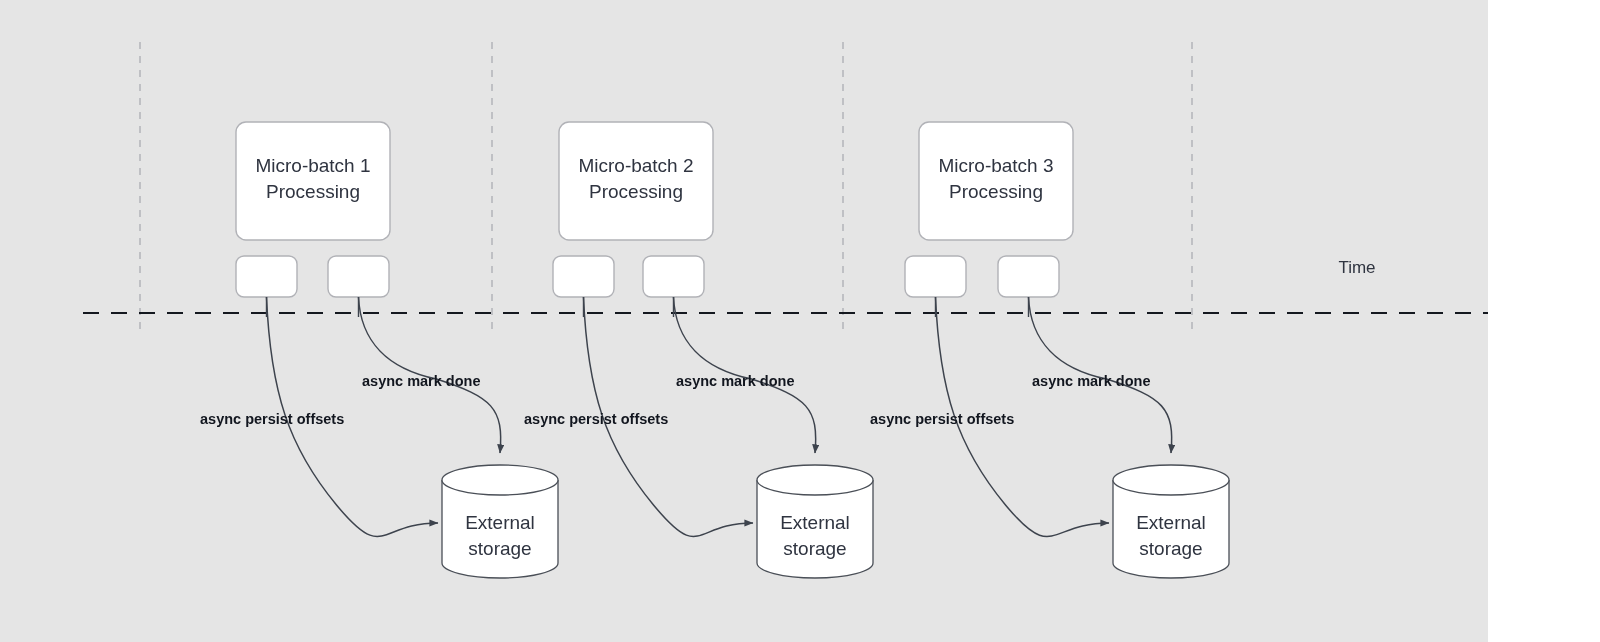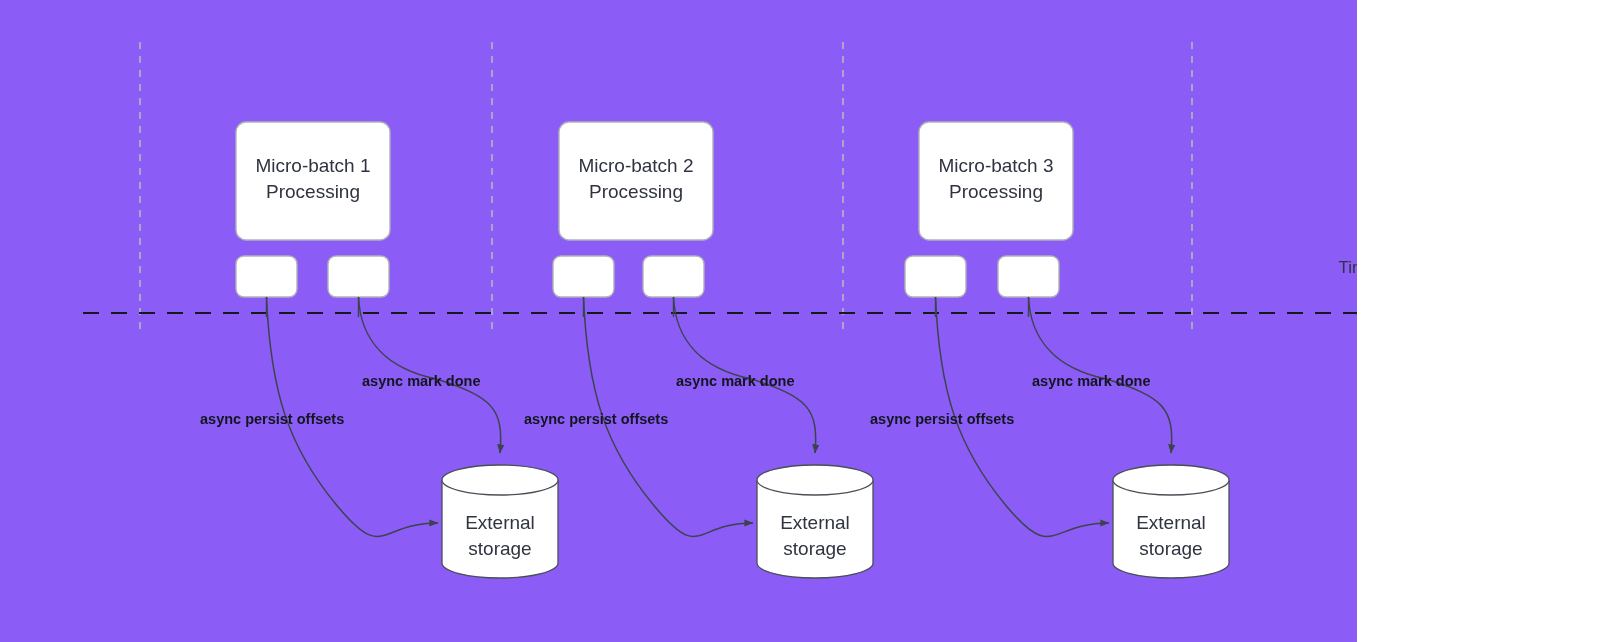--- a/index.html
+++ b/index.html
@@ -5,23 +5,23 @@
   html, body {
     margin: 0;
     padding: 0;
     background: #ffffff;
   }
   body {
     font-family: "Liberation Sans", sans-serif;
   }
   #canvas {
     position: relative;
-    width: 1357px;
+    width: 1488px;
     height: 642px;
-    background: #8b5cf6;
+    background: #e5e5e5;
     overflow: hidden;
   }
   #diagram-svg {
     position: absolute;
     top: 0;
     left: 0;
     width: 1600px;
     height: 642px;
   }
   .node-text {

